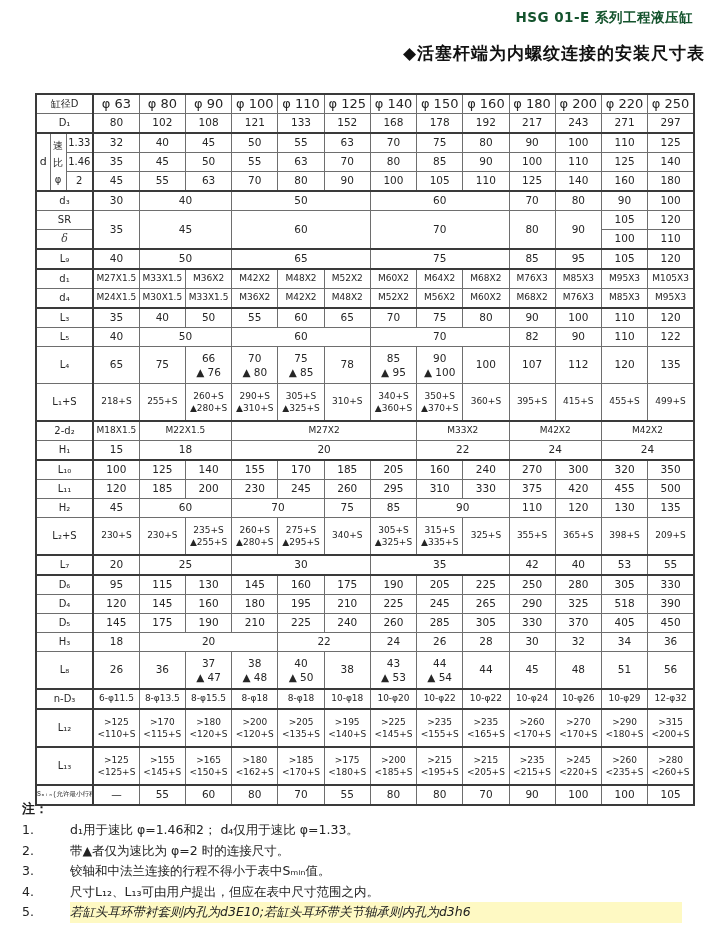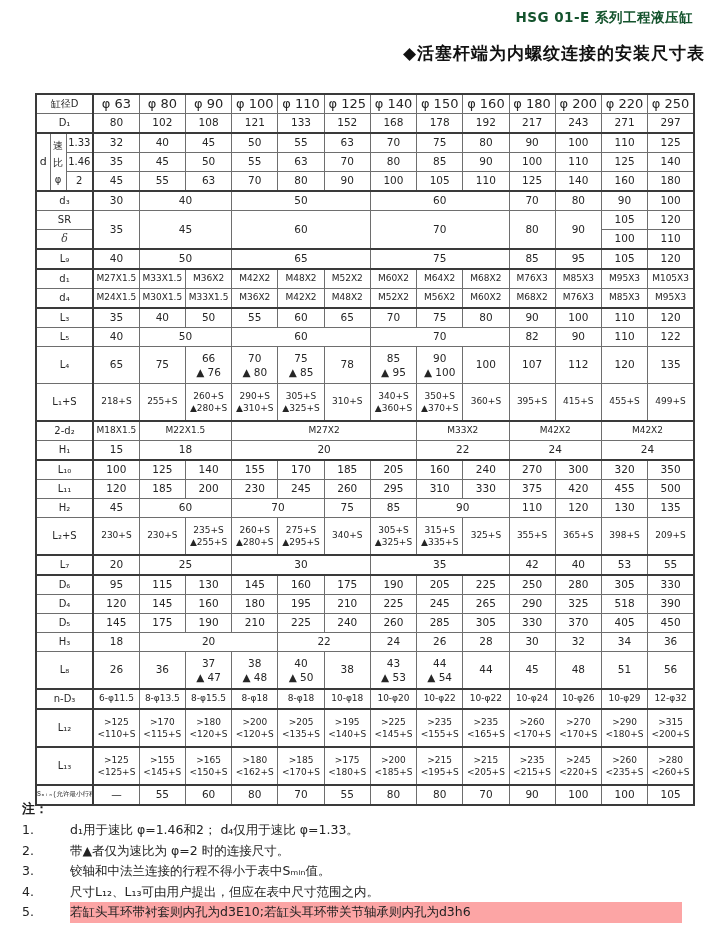--- a/index.html
+++ b/index.html
@@ -36,21 +36,21 @@
   td.tiny{font-size:6.5px;font-family:Liberation Mono, monospace;}
   td.dlt{font-family:"DejaVu Serif",serif;font-style:italic;color:#4a4a4a;font-size:11px;}
   td.vert{white-space:pre-line;line-height:17px;font-size:10px;padding:0 1px;}
   td.dmain{font-size:11px;}
   td div{line-height:1.35;}
   .notes{position:absolute;left:22px;top:800px;width:660px;}
   .nhead{font-weight:bold;font-size:13px;margin-bottom:2px;color:#1d1d1d;}
   .note-line{display:flex;align-items:baseline;font-size:12.5px;line-height:20.5px;color:#222;}
   .nnum{width:24px;flex:0 0 24px;}
   .ntxt{flex:1;margin-left:24px;}
-  .note-line.hl .ntxt{background:#fca5a5;}
+  .note-line.hl .ntxt{background:#fef9c3;font-style:italic;}
 </style>
 </head>
 <body>
 
 <div class="brand">HSG 01-E  系列工程液压缸</div>
 <div class="title">◆活塞杆端为内螺纹连接的安装尺寸表</div>
 
 <div class="tablewrap">
   <table>
     <colgroup>

